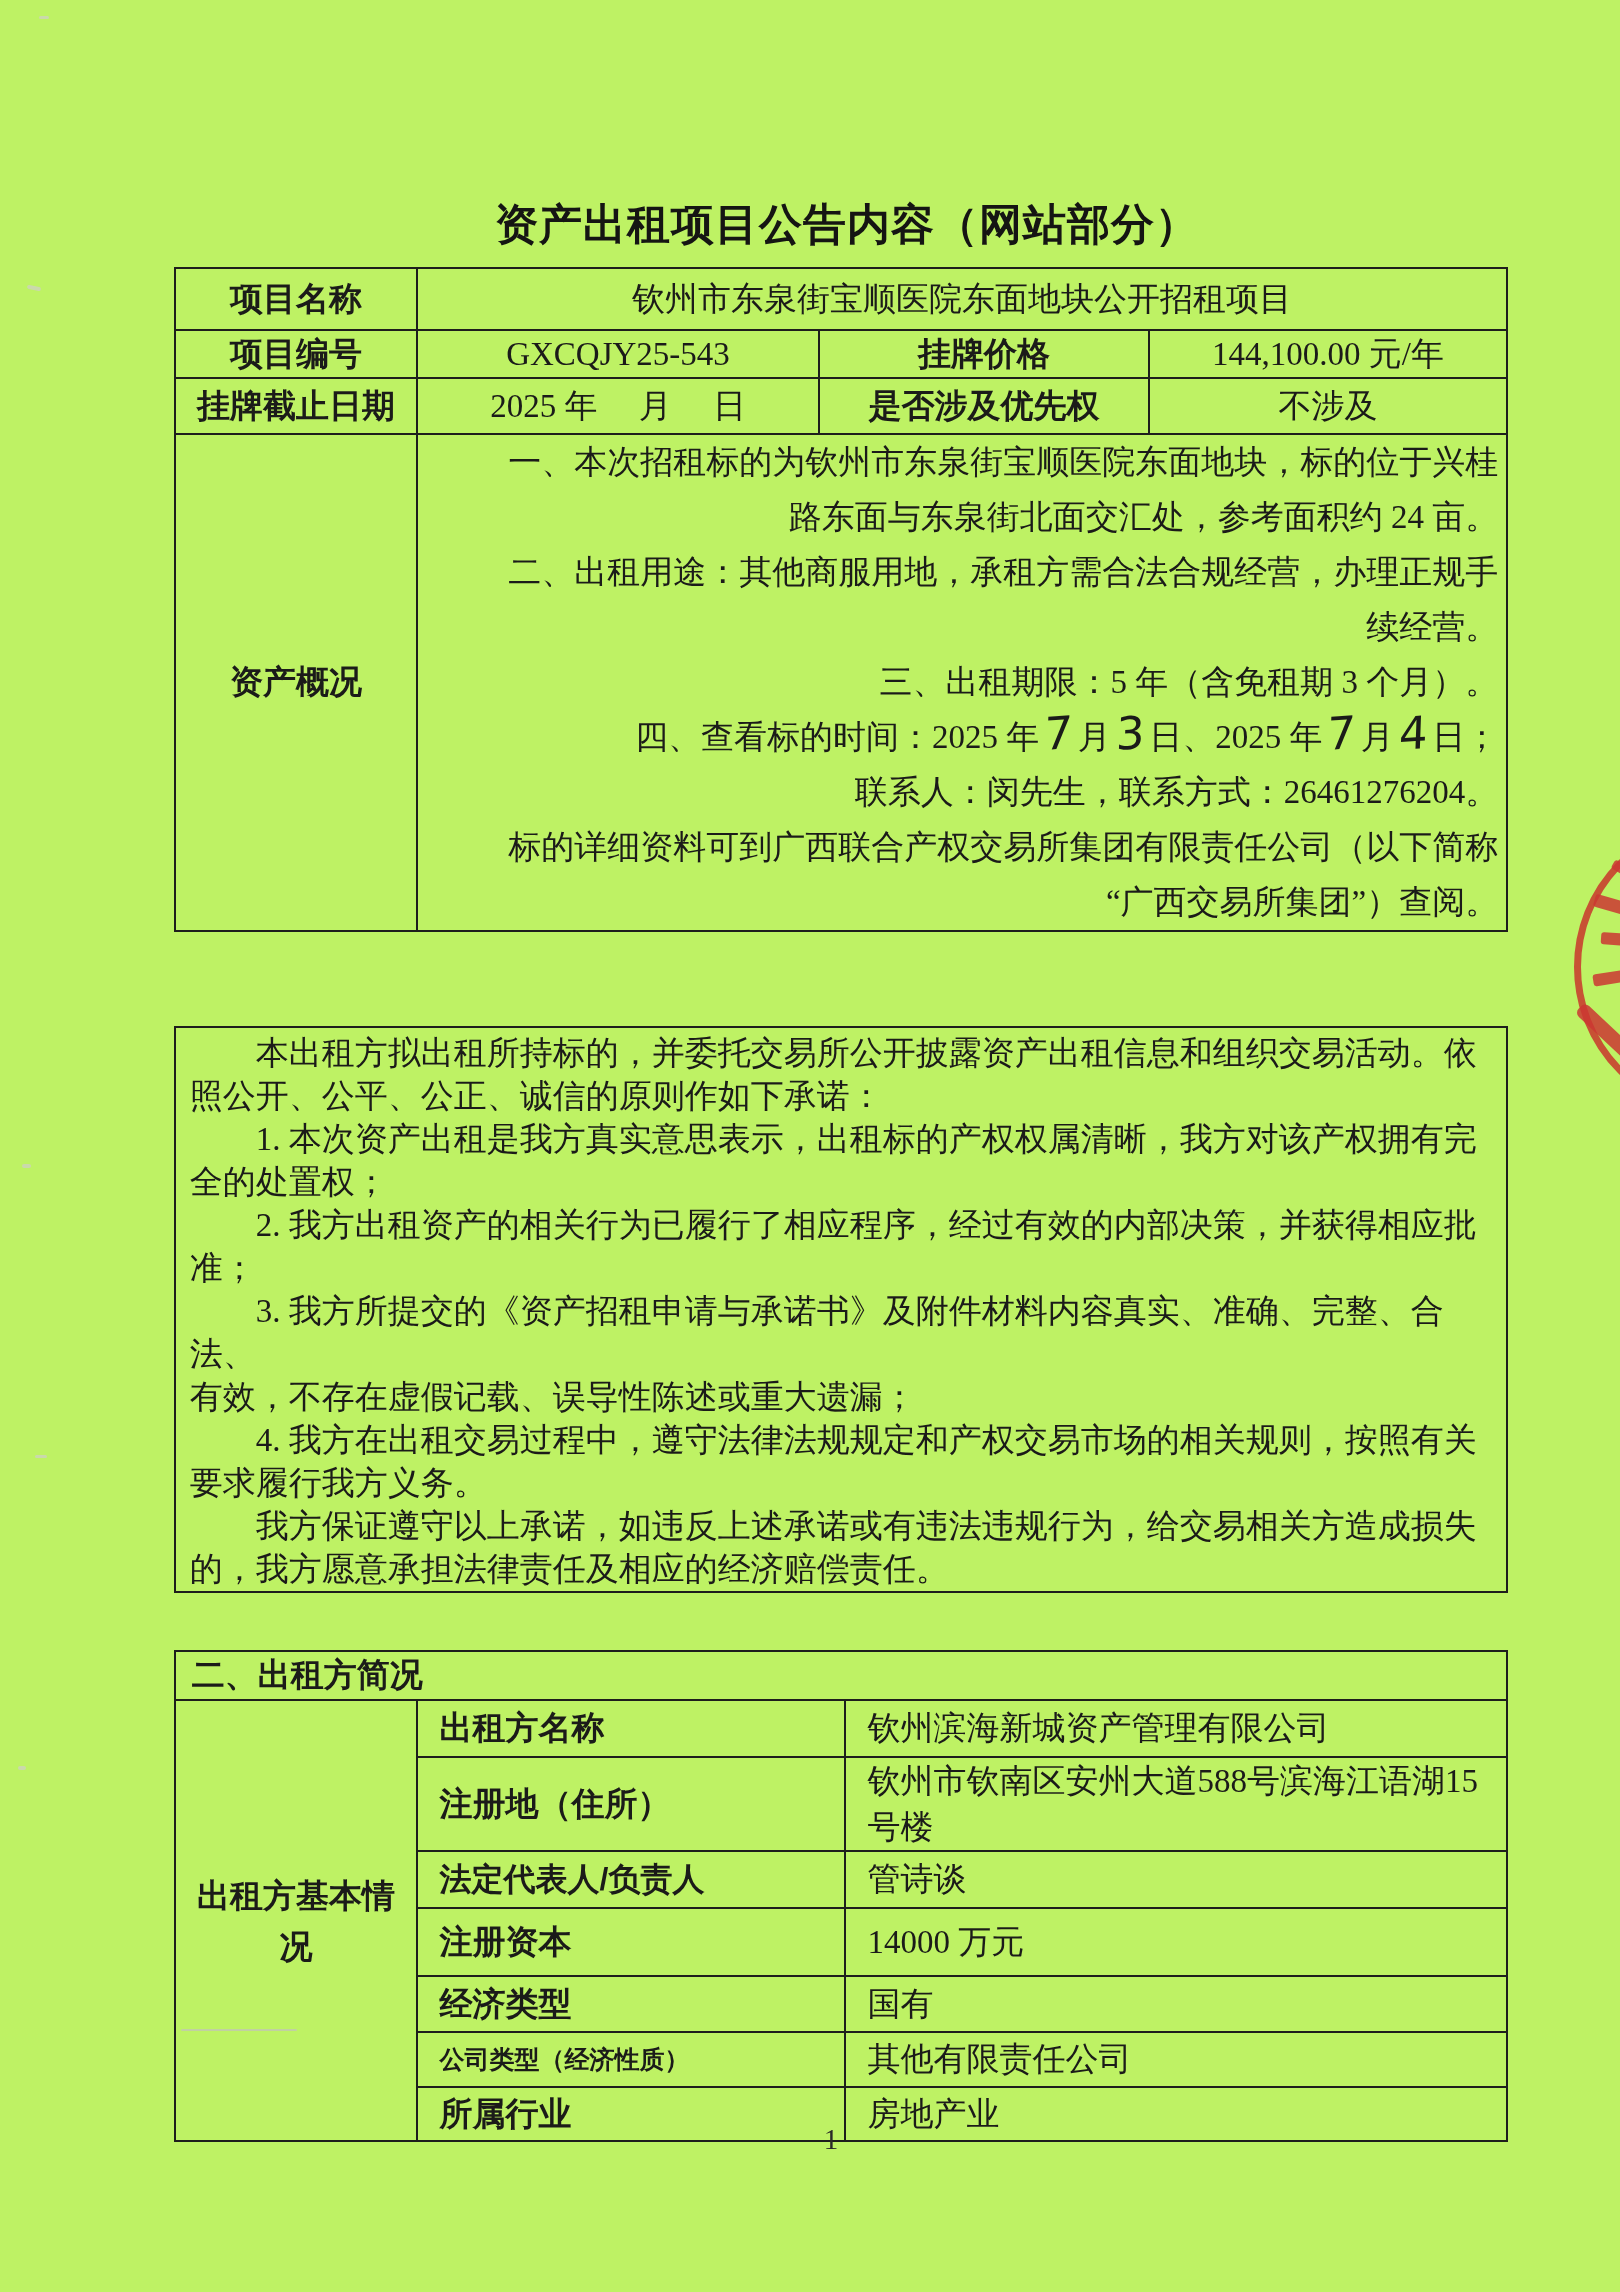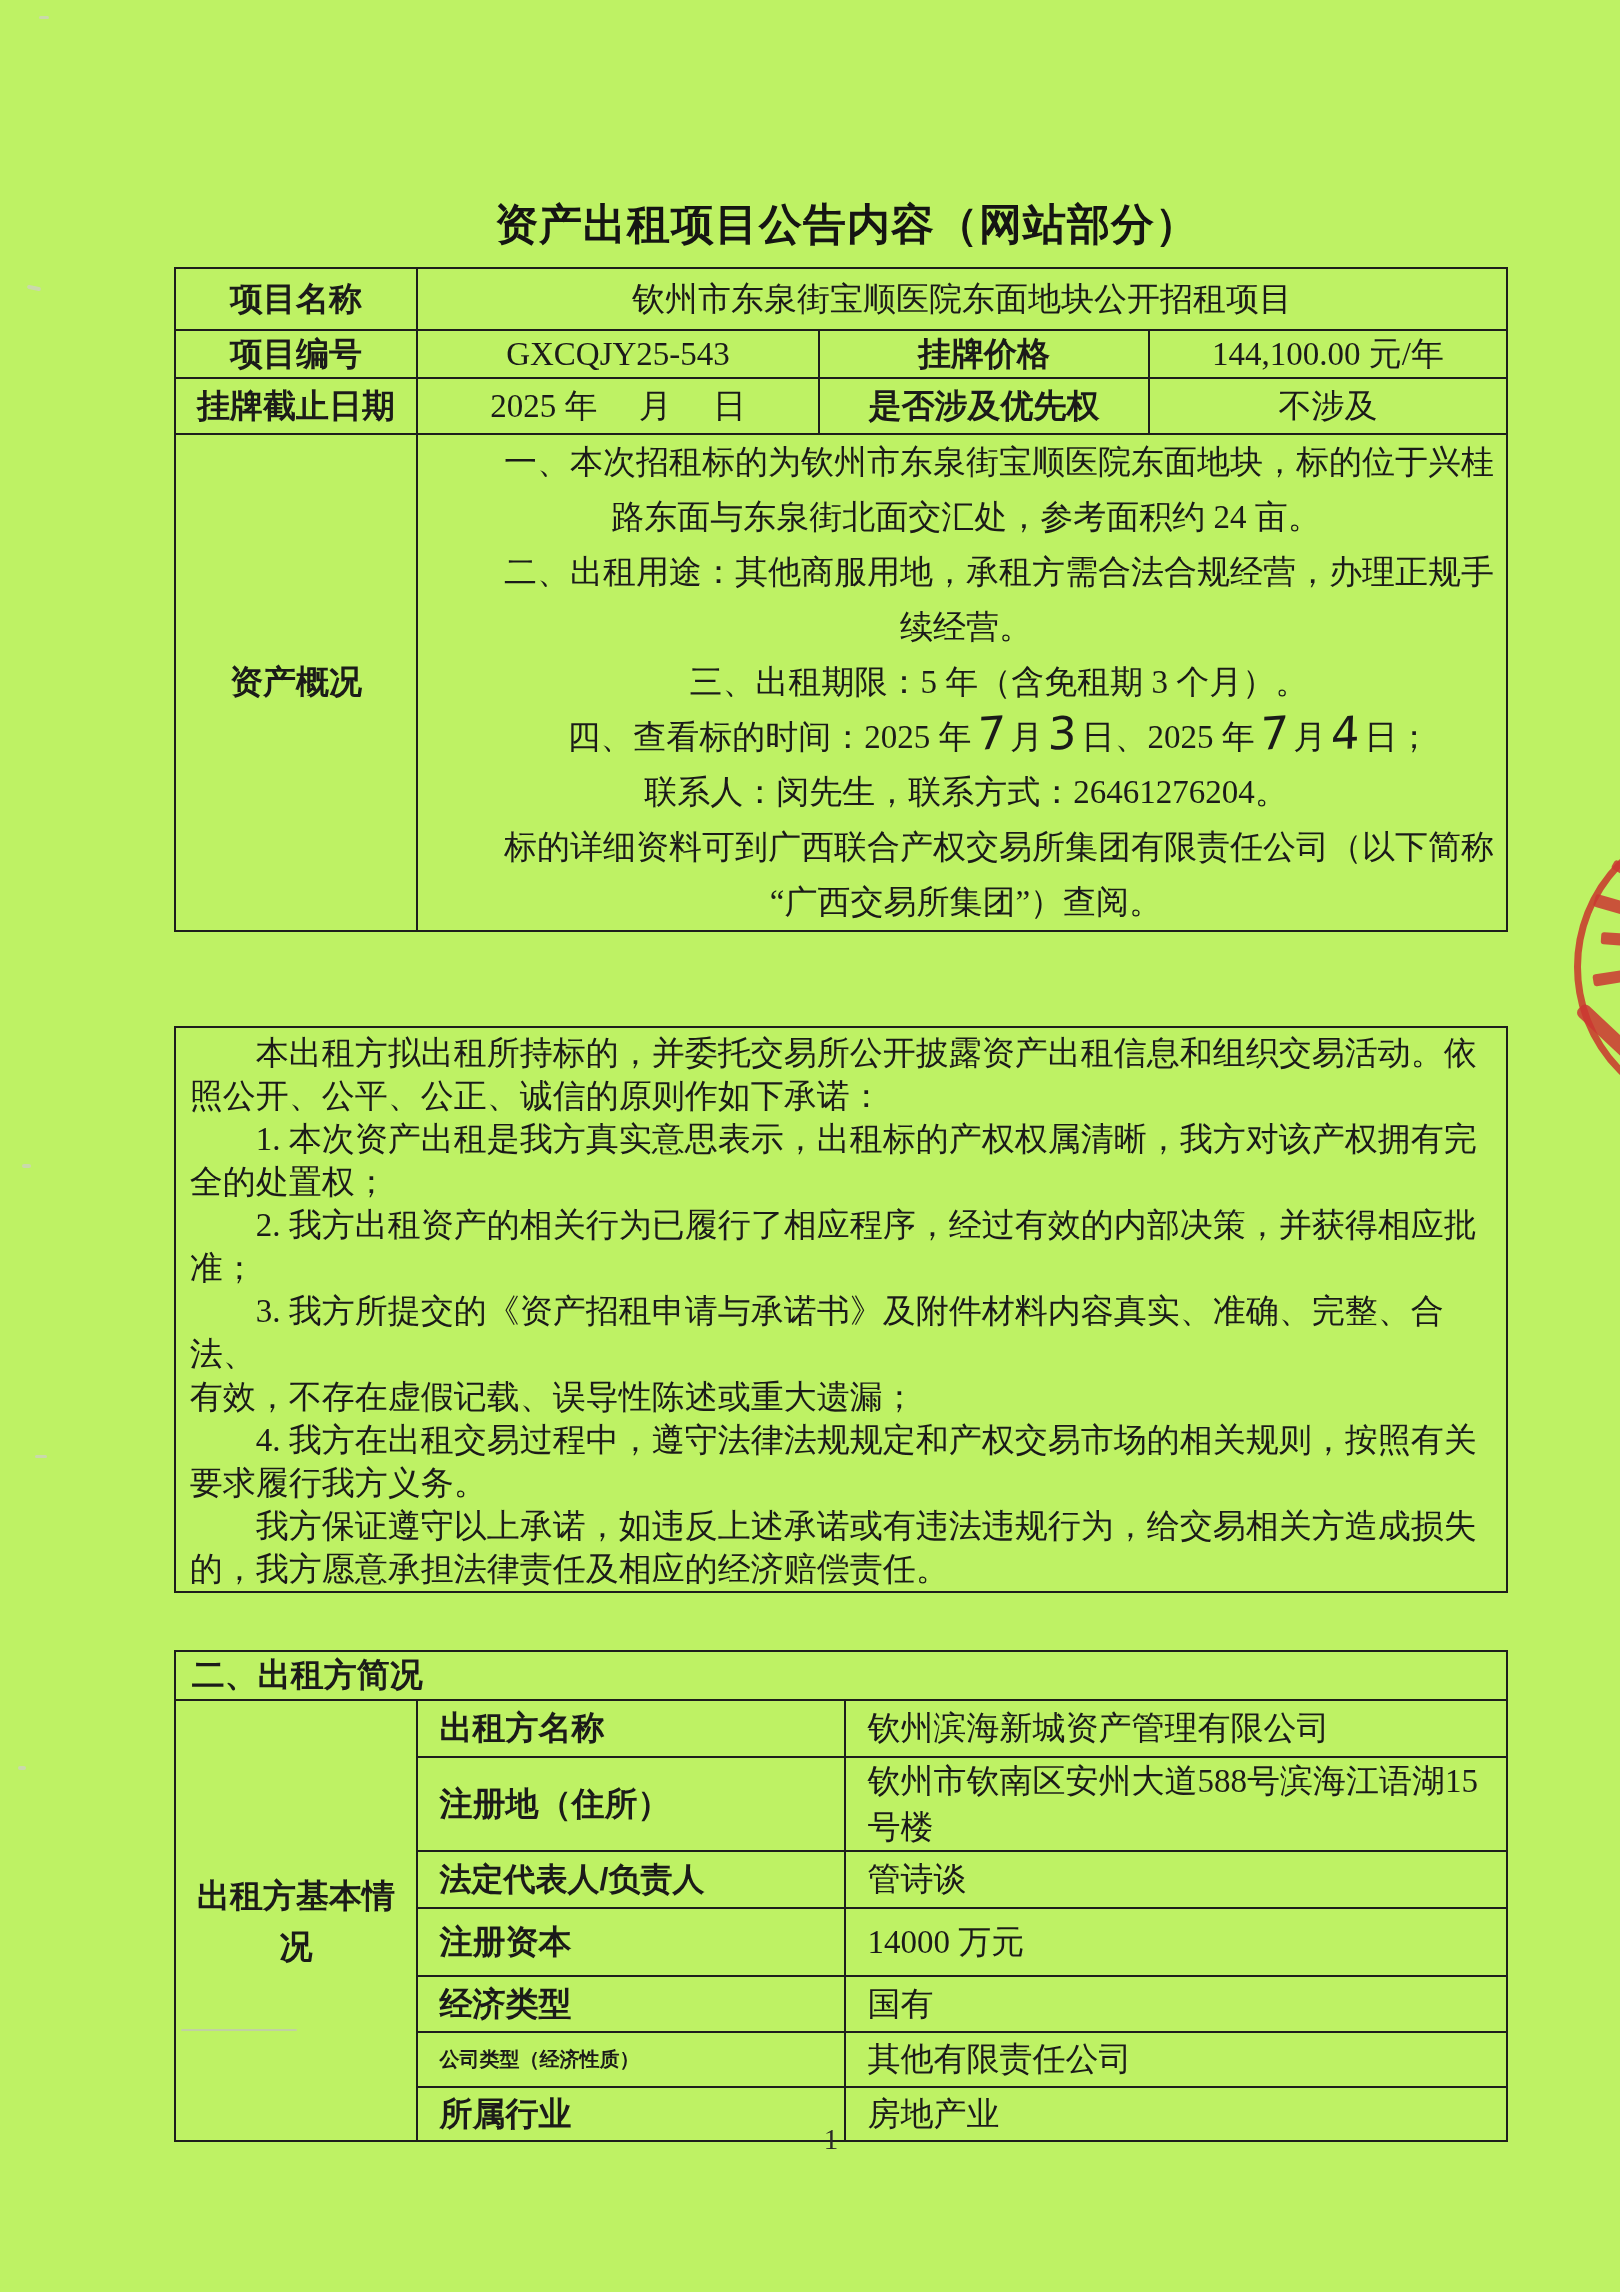--- a/index.html
+++ b/index.html
@@ -25,21 +25,21 @@
   .lbl{
     font-family:"Liberation Sans","DejaVu Sans",sans-serif;
     font-weight:700; font-size:33px;
   }
   .c{text-align:center;}
   .ml{white-space:pre-line;}
   .cellpadL{padding-left:21.6px !important; text-align:left;}
   
   #t1{left:174px; top:267px; width:1332px;}
   #t1 .ovcell{
-    vertical-align:top; text-align:center;
+    vertical-align:top; text-align:right;
     padding:0 7.8px 0 15.7px;
     border-radius:21px;
   }
   #t1 .ovcell p{margin:0; font-size:33px; line-height:55px;}
   .hw{
     display:inline-block; font-family:"DejaVu Sans",sans-serif;
     font-size:45px; line-height:0; transform:rotate(-4deg) skewX(-6deg);
     position:relative; top:1px; margin:0 4.9px; font-weight:400;
   }
   
@@ -180,21 +180,21 @@
     </tr>
     <tr style="height:68px">
       <td class="lbl cellpadL">注册资本</td>
       <td class="cellpadL">14000 万元</td>
     </tr>
     <tr style="height:56px">
       <td class="lbl cellpadL">经济类型</td>
       <td class="cellpadL">国有</td>
     </tr>
     <tr style="height:55px">
-      <td class="lbl cellpadL" style="font-size:20px;">公司类型（经济性质）</td>
+      <td class="lbl cellpadL" style="font-size:25px;">公司类型（经济性质）</td>
       <td class="cellpadL">其他有限责任公司</td>
     </tr>
     <tr style="height:54px">
       <td class="lbl cellpadL">所属行业</td>
       <td class="cellpadL">房地产业</td>
     </tr>
   </tbody>
     </table>
 
   <div class="pagenum">1</div>

